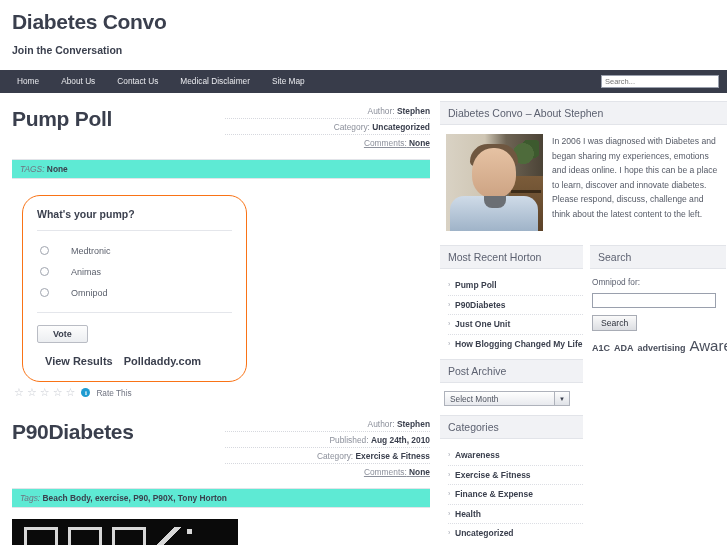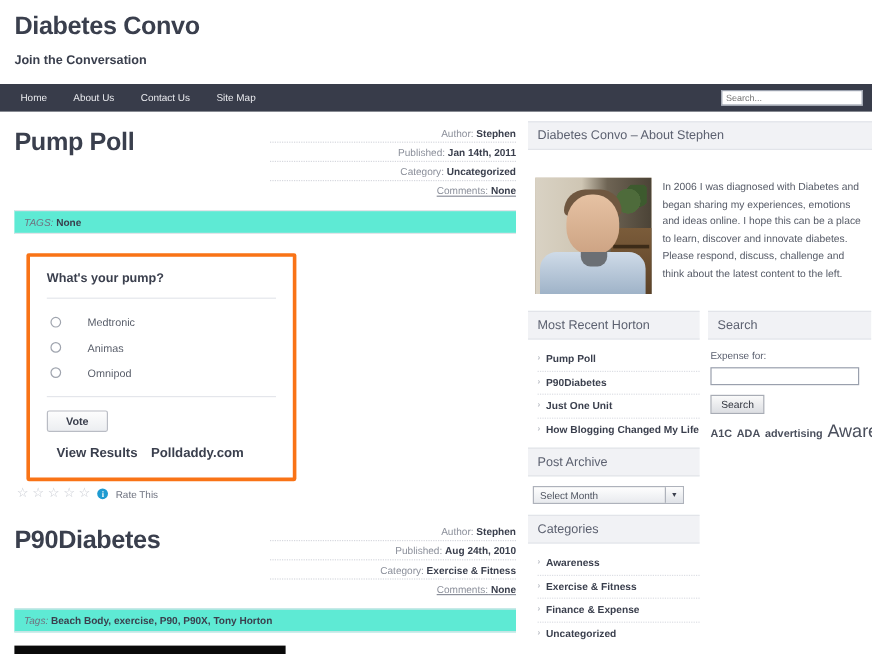--- a/index.html
+++ b/index.html
@@ -56,21 +56,21 @@
   .meta-row b { color:#3a3f4d; font-weight:bold; }
   .tagbar {
     margin-top:9px; background:#5eead4; border-top:1px solid #e2e4e9; border-bottom:1px solid #e2e4e9;
     font-size:8.4px; color:#6f7380; padding:4px 8px;
   }
   .tagbar .tl { font-style:italic; }
   .tagbar b { color:#3a3f4d; font-weight:bold; font-style:normal; }
 
   
   .poll-box {
-    margin:16px 0 0 10px; width:225px; border:3px solid #f97316; border-radius:2px;
+    margin:16px 0 0 10px; width:225px; border:1px solid #f97316; border-radius:18px;
     background:#fff; padding:12px 14px 14px 14px;
   }
   .poll-q { font-size:10.5px; font-weight:bold; color:#3a3f4d; padding-bottom:10px; border-bottom:1px solid #e4e6eb; }
   .poll-opts { padding:10px 0 8px 0; border-bottom:1px solid #e4e6eb; margin-bottom:10px;}
   .poll-opt { display:flex; align-items:flex-start; gap:22px; padding:5px 0 6px 3px; }
   .radio { width:9px; height:9px; border:1px solid #9fa4ae; border-radius:50%; background:#fff; flex:none; }
   .poll-opt span { font-size:9px; color:#5a5f6b; }
   .vote-btn {
     display:inline-block; font-size:9px; font-weight:bold; color:#3a3f4d;
     border:1px solid #b9bcc4; background:linear-gradient(#fdfdfd,#eceef1);
@@ -94,21 +94,21 @@
   .p90-img .g3 { left:100px; width:34px; }
   .p90-img .x1 { position:absolute; left:140px; top:8px; width:30px; height:22px;
     background:linear-gradient(135deg,transparent 44%, #d8d8d8 44%, #d8d8d8 56%, transparent 56%);}
   .p90-img .dot { position:absolute; left:175px; top:10px; width:5px; height:5px; background:#d8d8d8; }
 
   
   .about-head, .wh {
     background:#f1f2f5; border-top:1px solid #e2e4e9; border-bottom:1px solid #e2e4e9;
     font-size:10.5px; color:#5c6170; padding:5px 8px;
   }
-  .about-body { display:flex; gap:9px; padding:23px 6px 4px 6px; }
+  .about-body { display:flex; gap:9px; padding:9px 6px 4px 6px; }
   .avatar {
     width:97px; height:97px; flex:none; position:relative; overflow:hidden;
     background:linear-gradient(#c8bca8,#8a7c66);
   }
   .avatar .wall { position:absolute; inset:0; background:
       linear-gradient(90deg,#d9d2c4 0%,#cfc6b4 40%,#6e6454 62%,#4b4336 100%); }
   .avatar .plant { position:absolute; right:4px; top:6px; width:26px; height:34px;
       background:radial-gradient(circle at 40% 40%, #4e6b3b 0 40%, transparent 41%),
                  radial-gradient(circle at 70% 25%, #3d5a2e 0 32%, transparent 33%); }
   .avatar .shelf { position:absolute; right:0; top:42px; width:34px; height:55px;
@@ -161,40 +161,37 @@
   <div class="site-header">
     <div class="site-title">Diabetes Convo</div>
     <div class="site-tagline">Join the Conversation</div>
   </div>
 
   <div class="navbar">
     <div class="navlist">
       <a href="#">Home</a>
       <a href="#">About Us</a>
       <a href="#">Contact Us</a>
+      <a href="#">Medical Disclaimer</a>
       <a href="#">Site Map</a>
     </div>
     <input class="nav-search" type="text" placeholder="Search..." style="">
   </div>
 
   <div class="wrap">
 
     <div class="content">
 
       <div class="post">
         <div class="post-head">
           <h1 class="post-title">Pump Poll</h1>
           <div class="post-meta">
             <div class="meta-row">
               <span>Author:</span>
               <b>Stephen</b>
-            </div>
-            <div class="meta-row">
-              <span>Published:</span>
-              <b>Jan 14th, 2011</b>
             </div>
             <div class="meta-row">
               <span>Category:</span>
               <b>Uncategorized</b>
             </div>
             <div class="meta-row">
               <span>Comments:</span>
               <b>None</b>
             </div>
           </div>
@@ -307,28 +304,29 @@
               <span>Select Month</span>
               <span class="arw">▼</span>
             </div>
           </div>
 
           <div class="wh" style="margin-top:9px;">Categories</div>
           <ul class="wlist">
             <li>Awareness</li>
             <li>Exercise &amp; Fitness</li>
             <li>Finance &amp; Expense</li>
+            <li>Health</li>
             <li>Uncategorized</li>
           </ul>
 
         </div>
 
         <div class="col right">
           <div class="wh">Search</div>
-          <div class="search-lbl">Expense for:</div>
+          <div class="search-lbl">Omnipod for:</div>
           <input class="search-inp" type="text" style="">
           <div class="search-btn">Search</div>
 
           <div class="tagcloud"><a href="#" style="font-size: 9px; font-weight: bold;">A1C</a><a href="#" style="font-size: 9px; font-weight: bold;">ADA</a><a href="#" style="font-size: 9px; font-weight: bold;">advertising</a><a href="#" style="font-size: 15px; font-weight: normal;">Awareness</a></div>
         </div>
 
       </div>
     </div>
   </div>
 </div>

